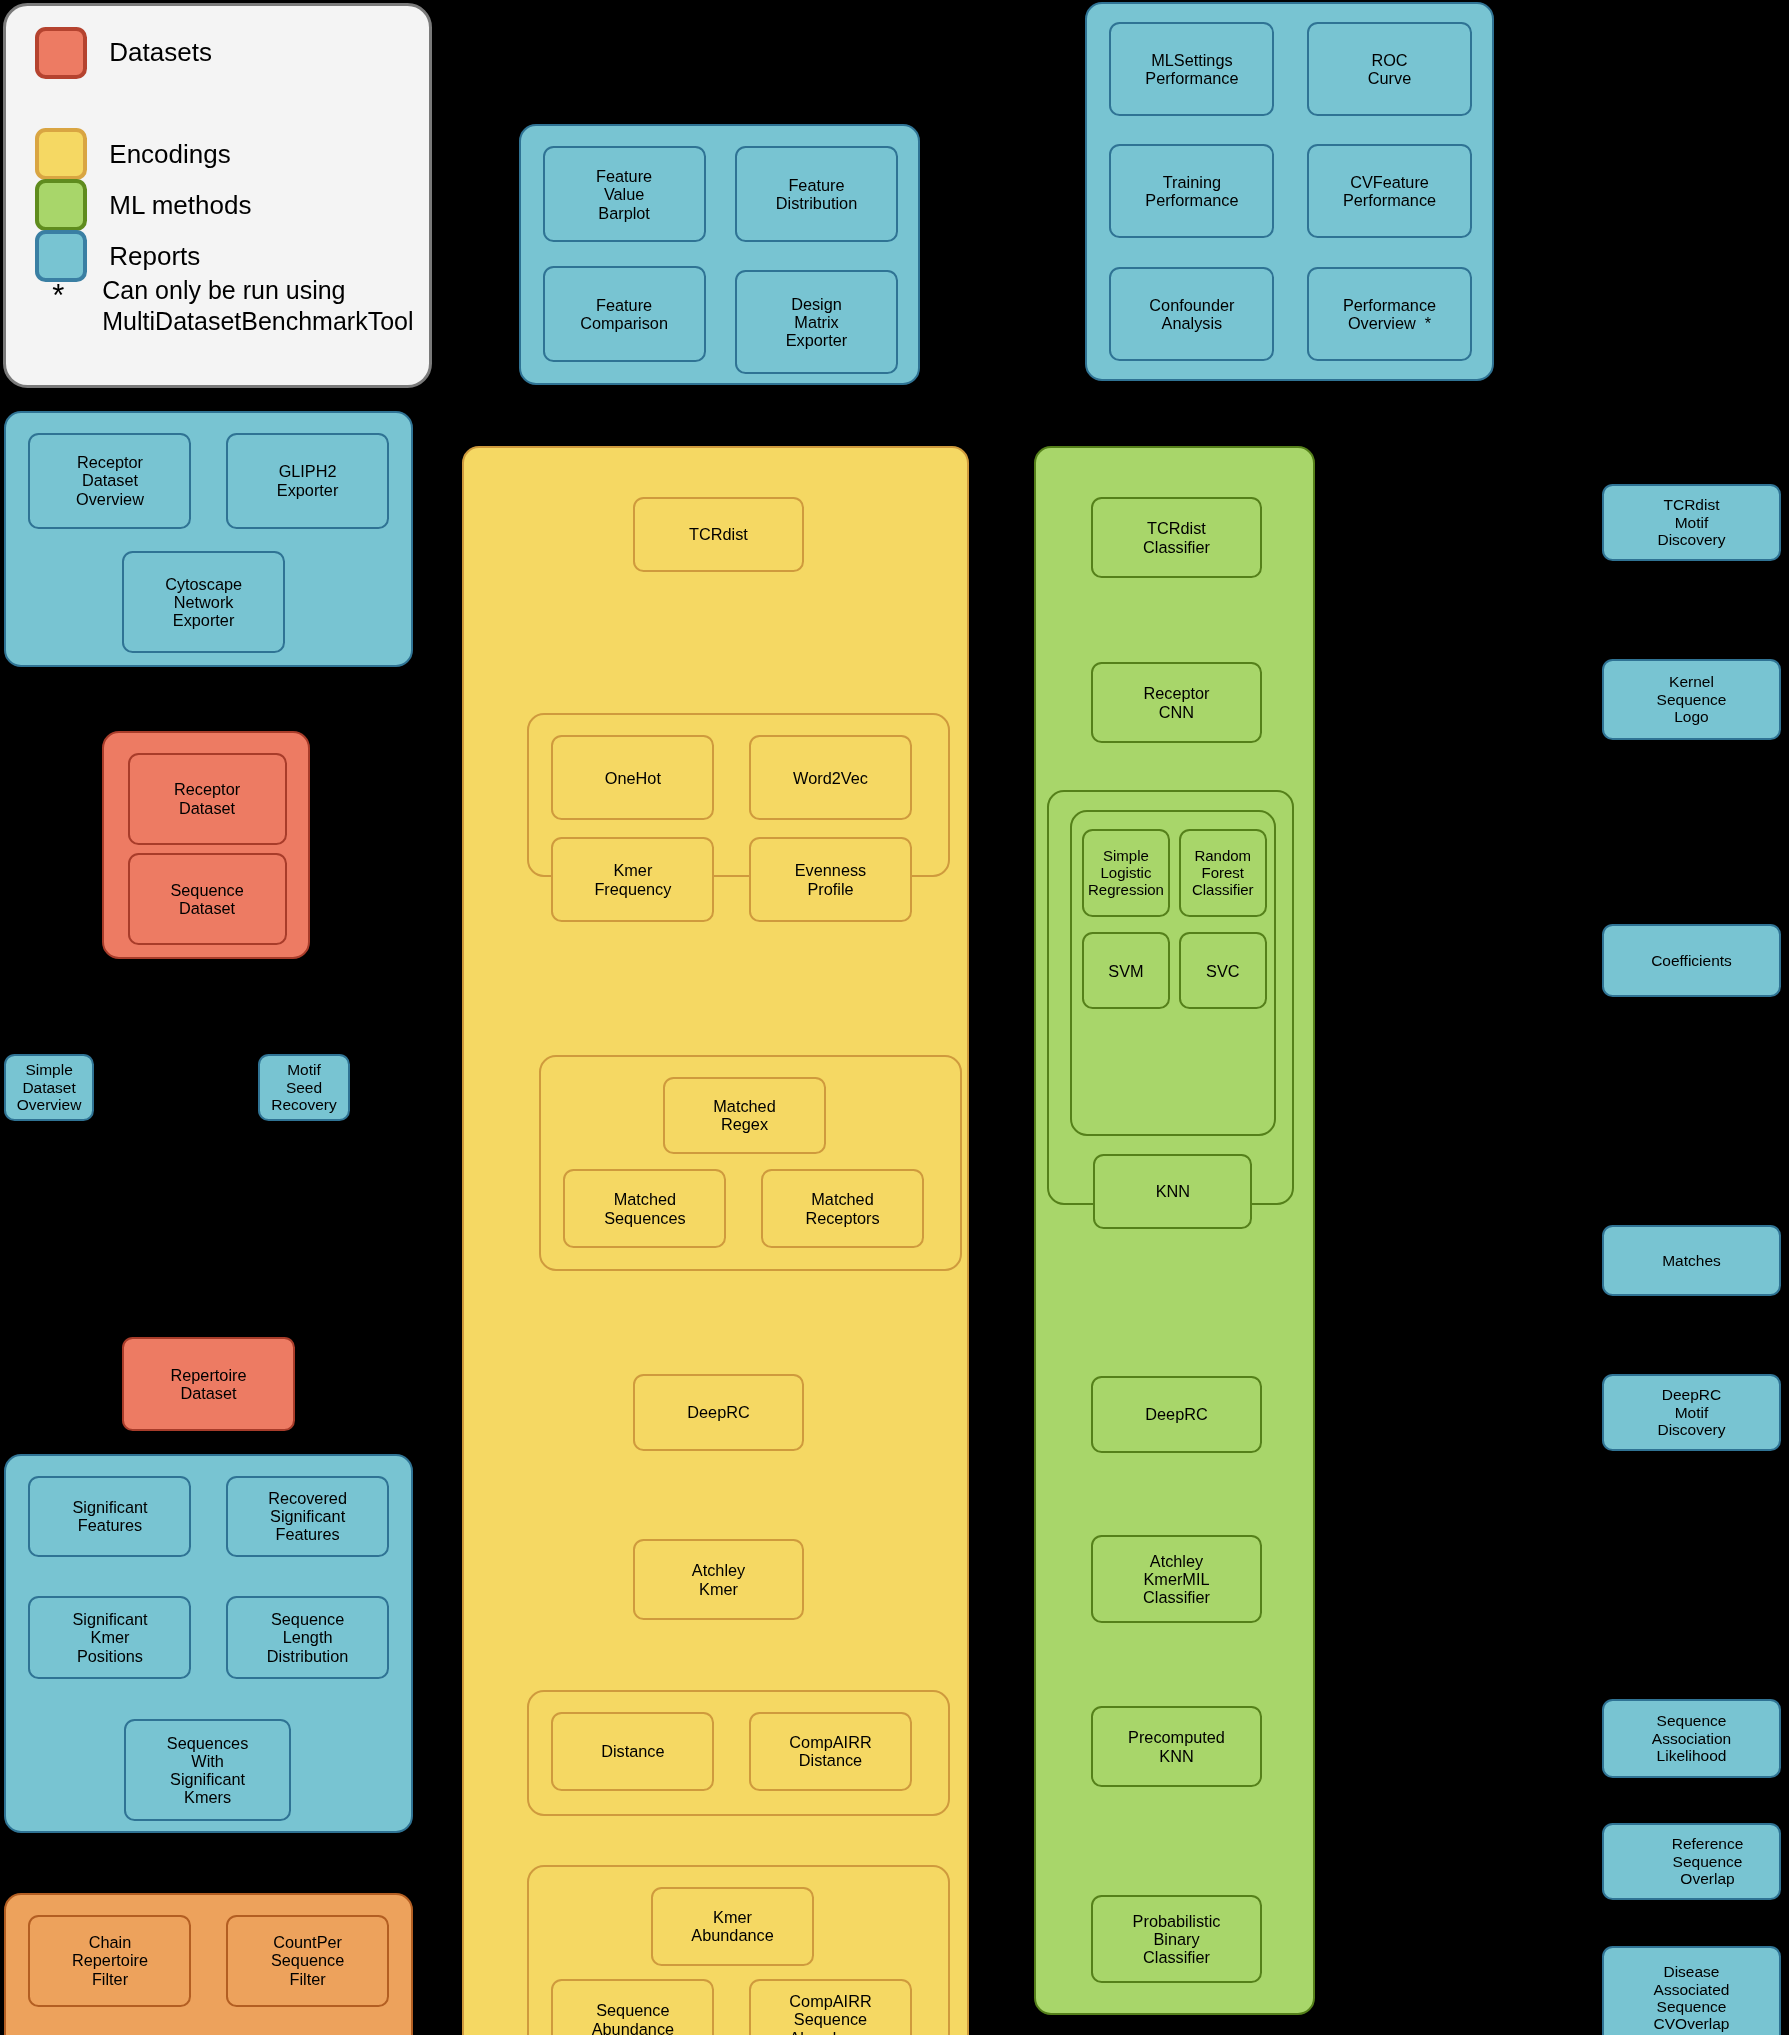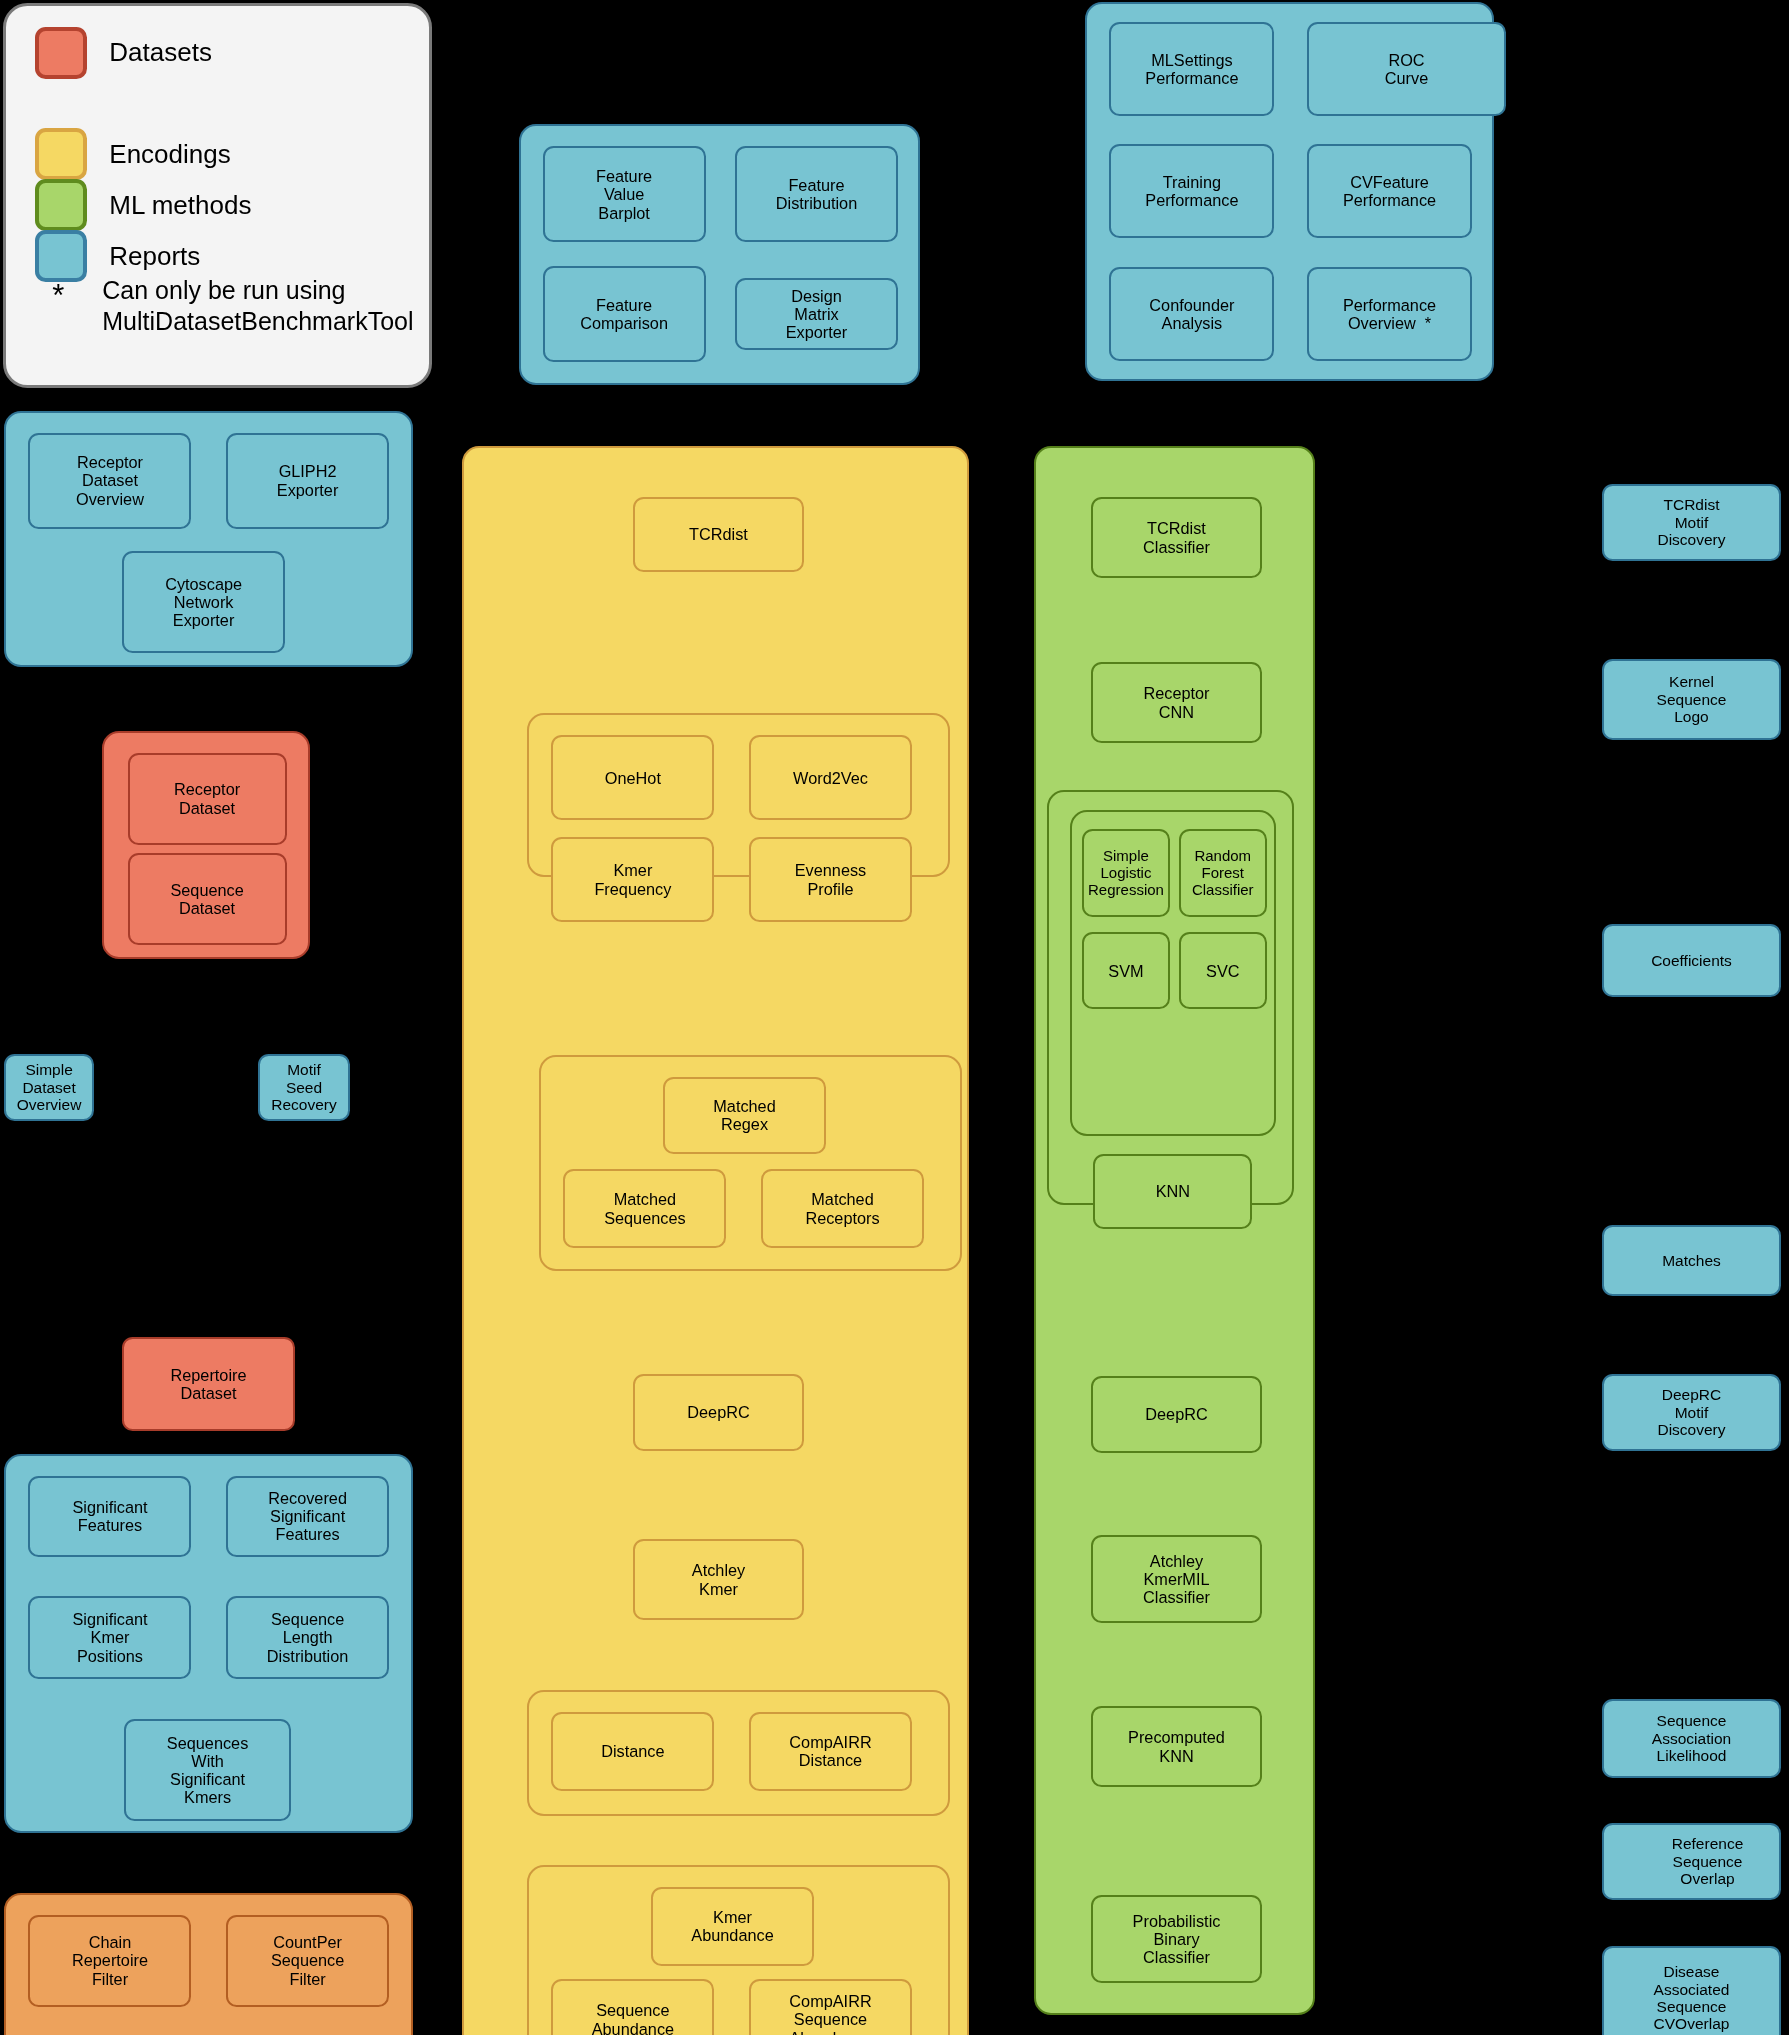--- a/index.html
+++ b/index.html
@@ -117,29 +117,29 @@
   </div>
 
   <div class="grp blue-d shadow" style="left:519px;top:124px;width:401px;height:261px;">
     <div class="node blue-d" style="left:21.6px;top:20.4px;width:163px;height:96px;white-space:pre;">Feature
 Value
 Barplot</div>
     <div class="node blue-d" style="left:214px;top:20.4px;width:163px;height:96px;white-space:pre;">Feature
 Distribution</div>
     <div class="node blue-d" style="left:21.6px;top:140px;width:163px;height:96px;white-space:pre;">Feature
 Comparison</div>
-    <div class="node blue-d" style="left:214px;top:152px;width:163px;height:72px;white-space:pre;">Design
+    <div class="node blue-d" style="left:214px;top:144px;width:163px;height:104px;white-space:pre;">Design
 Matrix
 Exporter</div>
   </div>
 
   <div class="grp blue-d shadow" style="left:1085px;top:2px;width:409px;height:379px;">
     <div class="node blue-d" style="left:22.4px;top:18.3px;width:165px;height:94px;white-space:pre;">MLSettings
 Performance</div>
-    <div class="node blue-d" style="left:220px;top:18.3px;width:199px;height:94px;white-space:pre;">ROC
+    <div class="node blue-d" style="left:220px;top:18.3px;width:165px;height:94px;white-space:pre;">ROC
 Curve</div>
     <div class="node blue-d" style="left:22.4px;top:140px;width:165px;height:94px;white-space:pre;">Training
 Performance</div>
     <div class="node blue-d" style="left:220px;top:140px;width:165px;height:94px;white-space:pre;">CVFeature
 Performance</div>
     <div class="node blue-d" style="left:22.4px;top:263px;width:165px;height:94px;white-space:pre;">Confounder
 Analysis</div>
     <div class="node blue-d" style="left:220px;top:263px;width:165px;height:94px;white-space:pre;">Performance
 Overview  *</div>
   </div>

